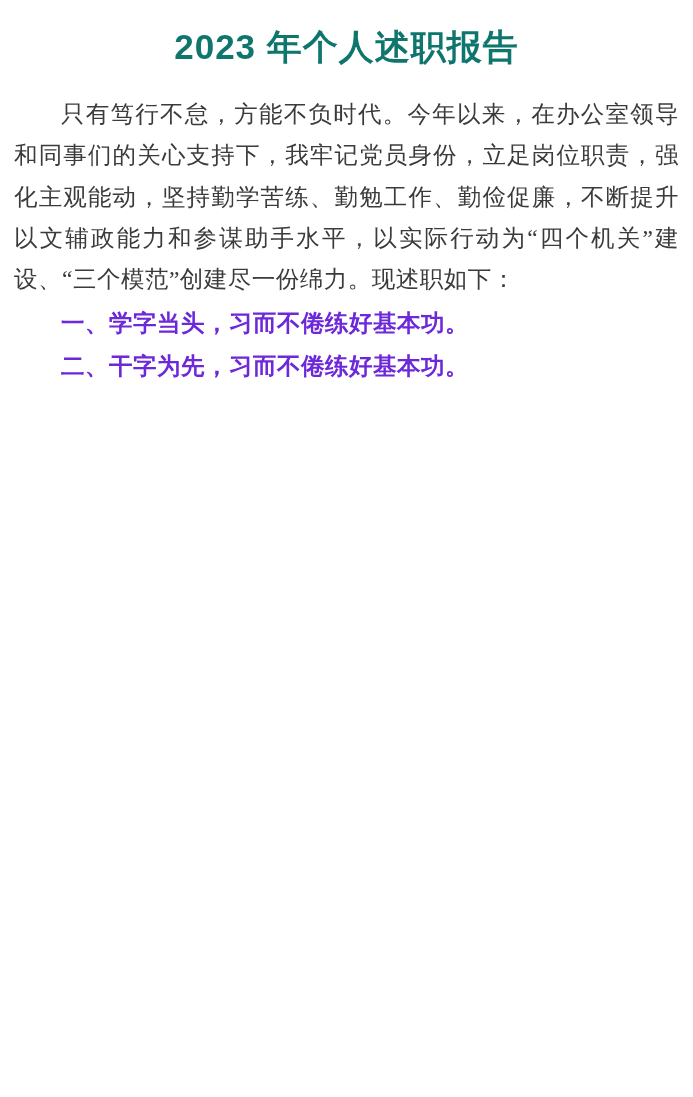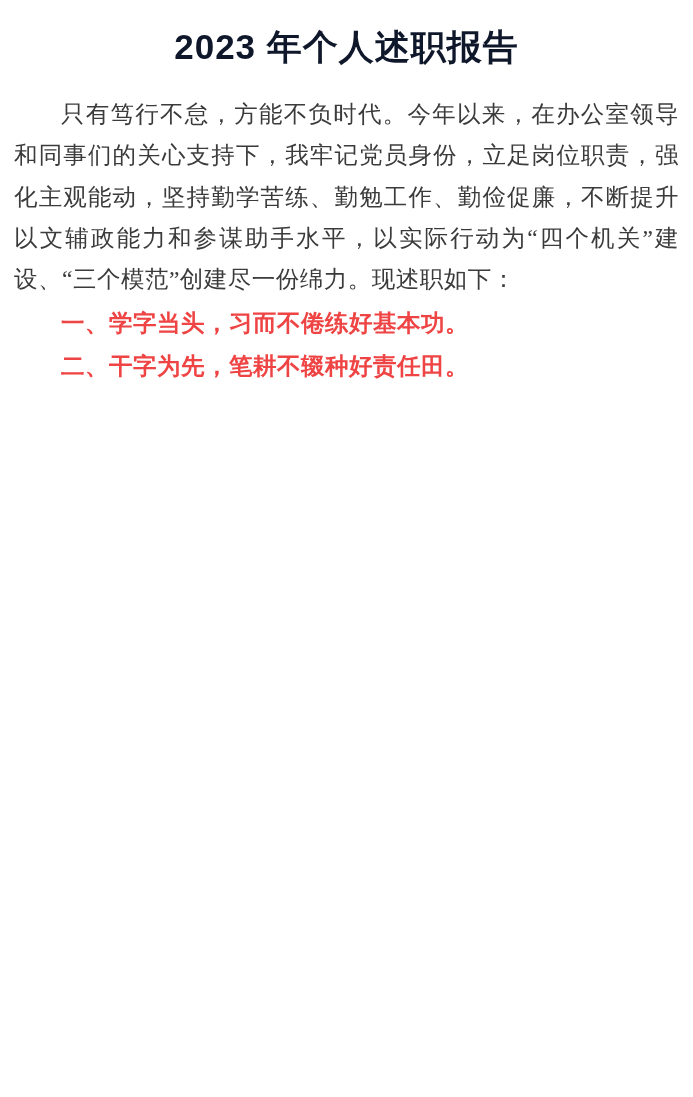--- a/index.html
+++ b/index.html
@@ -18,53 +18,53 @@
     height: 1097px;
     box-sizing: border-box;
     padding: 18px 14px 0 14px;
     position: relative;
   }
   .doc-title {
     text-align: center;
     font-family: "Liberation Sans", "DejaVu Sans", sans-serif;
     font-weight: bold;
     font-size: 35px;
-    color: #0f172a;
+    color: #0f766e;
     letter-spacing: 1px;
     margin: 8px 0 26px 0;
     line-height: 1.2;
   }
   .para {
     font-size: 23.5px;
     color: #3b3b3b;
     line-height: 1.76;
     text-align: justify;
     text-justify: inter-ideograph;
     text-indent: 2em;
     margin: 3px 0 2px 0;
     letter-spacing: 0.5px;
   }
   .heading {
     font-size: 23.5px;
-    color: #ef4444;
+    color: #6d28d9;
     font-weight: bold;
     line-height: 1.76;
     text-indent: 2em;
     margin: 0 0 2px 0;
     letter-spacing: 0.5px;
   }
 </style>
 </head>
 <body>
 
 <div class="page">
 
   <h1 class="doc-title">2023 年个人述职报告</h1>
 
   <p class="para">只有笃行不怠，方能不负时代。今年以来，在办公室领导和同事们的关心支持下，我牢记党员身份，立足岗位职责，强化主观能动，坚持勤学苦练、勤勉工作、勤俭促廉，不断提升以文辅政能力和参谋助手水平，以实际行动为“四个机关”建设、“三个模范”创建尽一份绵力。现述职如下：</p>
 
   <p class="heading">一、学字当头，习而不倦练好基本功。</p>
 
 
-  <p class="heading">二、干字为先，笔耕不辍种好责任田。</p>
+  <p class="heading">二、干字为先，习而不倦练好基本功。</p>
 
 
 </div>
 
 </body></html>

